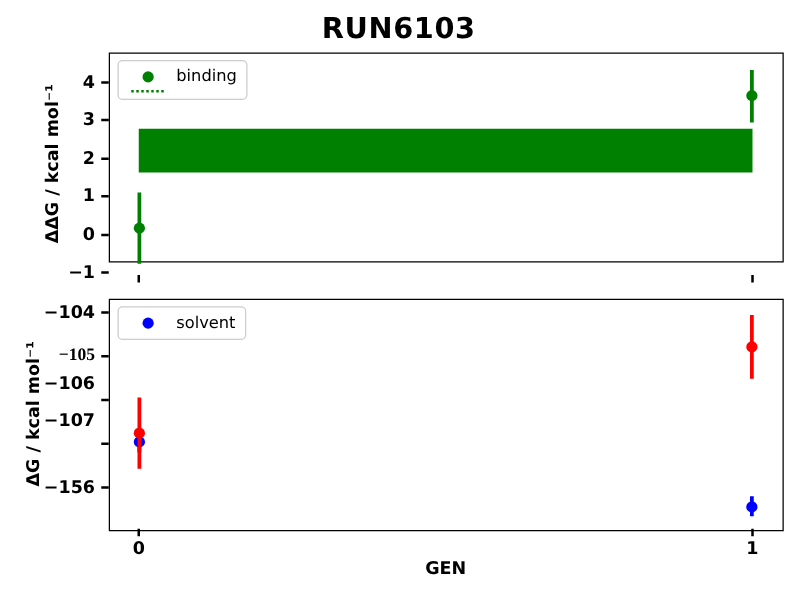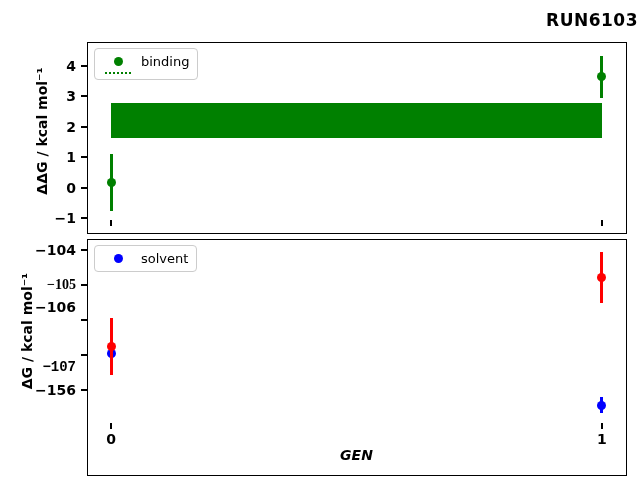--- a/index.html
+++ b/index.html
@@ -1,37 +1,37 @@
 <!DOCTYPE html>
 <html><head>
 <meta charset="utf-8">
 <style>
   html,body{margin:0;padding:0;background:#ffffff;}
   #figure{
     position:relative;width:640px;height:480px;background:#ffffff;
     font-family:"DejaVu Sans", sans-serif;color:#000;overflow:hidden;
   }
   .suptitle{
-    position:absolute;left:0;top:10px;width:638px;text-align:right;
-    font-size:17px;font-weight:bold;letter-spacing:0.5px;
+    position:absolute;left:0;top:10px;width:638px;text-align:center;
+    font-size:23px;font-weight:bold;letter-spacing:0.5px;
   }
   .axes{
     position:absolute;border:1.6px solid #000;box-sizing:border-box;background:transparent;
   }
-  #axes-top{left:87px;top:42px;width:540px;height:192px;}
-  #axes-bottom{left:87px;top:239px;width:540px;height:237px;}
+  #axes-top{left:87px;top:42px;width:540px;height:168px;}
+  #axes-bottom{left:87px;top:239px;width:540px;height:186px;}
   .ylabel{
     position:absolute;white-space:nowrap;font-size:14px;font-weight:bold;
     transform:translate(-50%,-50%) rotate(-90deg);
   }
   #ylabel-top{left:42px;top:131px;}
   #ylabel-bottom{left:27px;top:331px;}
   .xlabel{
     position:absolute;left:88px;top:447px;width:537px;text-align:center;
-    font-size:14px;font-weight:bold;font-style:italic;
+    font-size:14px;font-weight:bold;
   }
   .ytick-mark{position:absolute;background:#000;width:6px;height:2px;}
   .xtick-mark{position:absolute;background:#000;width:2px;height:6px;}
   .ytick-label{
     position:absolute;width:54px;text-align:right;font-size:14px;font-weight:bold;
     height:16px;line-height:16px;
   }
   .xtick-label{
     position:absolute;width:40px;text-align:center;font-size:14px;font-weight:bold;
     height:16px;line-height:16px;
@@ -105,21 +105,21 @@
     <div class="marker" style="left: 106.57px; top: 178.269px; background: rgb(0, 128, 0);"></div>
     <div class="errline" style="left: 600.43px; top: 55.5121px; height: 42.7241px; background: rgb(0, 128, 0);"></div>
     <div class="marker" style="left: 597.43px; top: 72.3741px; background: rgb(0, 128, 0);"></div>
     <div class="ytick-mark" style="left: 81px; top: 249.147px;"></div>
     <div class="ytick-label" style="left: 22px; top: 242.147px;">−104</div>
     <div class="ytick-mark" style="left: 81px; top: 284.138px;"></div>
     <div class="ytick-label" style="left: 22px; top: 277.138px; font-family: Liberation Serif, serif;">−105</div>
     <div class="ytick-mark" style="left: 81px; top: 319.128px;"></div>
     <div class="ytick-label" style="left: 22px; top: 299px;">−106</div>
     <div class="ytick-mark" style="left: 81px; top: 354.119px;"></div>
-    <div class="ytick-label" style="left: 22px; top: 359px; font-family: Liberation Mono, monospace;">−107</div>
+    <div class="ytick-label" style="left: 22px; top: 329px;">−107</div>
     <div class="ytick-mark" style="left: 81px; top: 389.109px;"></div>
     <div class="ytick-label" style="left: 22px; top: 382.109px;">−156</div>
     <div class="xtick-mark" style="left: 110.07px; top: 423px;"></div>
     <div class="xtick-label" style="left: 91.0704px; top: 431px;">0</div>
     <div class="xtick-mark" style="left: 600.93px; top: 423px;"></div>
     <div class="xtick-label" style="left: 581.93px; top: 431px;">1</div>
     <div class="errline" style="left: 109.57px; top: 344.621px; height: 17.4952px; background: rgb(0, 0, 255);"></div>
     <div class="marker" style="left: 106.57px; top: 348.869px; background: rgb(0, 0, 255);"></div>
     <div class="errline" style="left: 600.43px; top: 397.107px; height: 16.0956px; background: rgb(0, 0, 255);"></div>
     <div class="marker" style="left: 597.43px; top: 400.655px; background: rgb(0, 0, 255);"></div>

